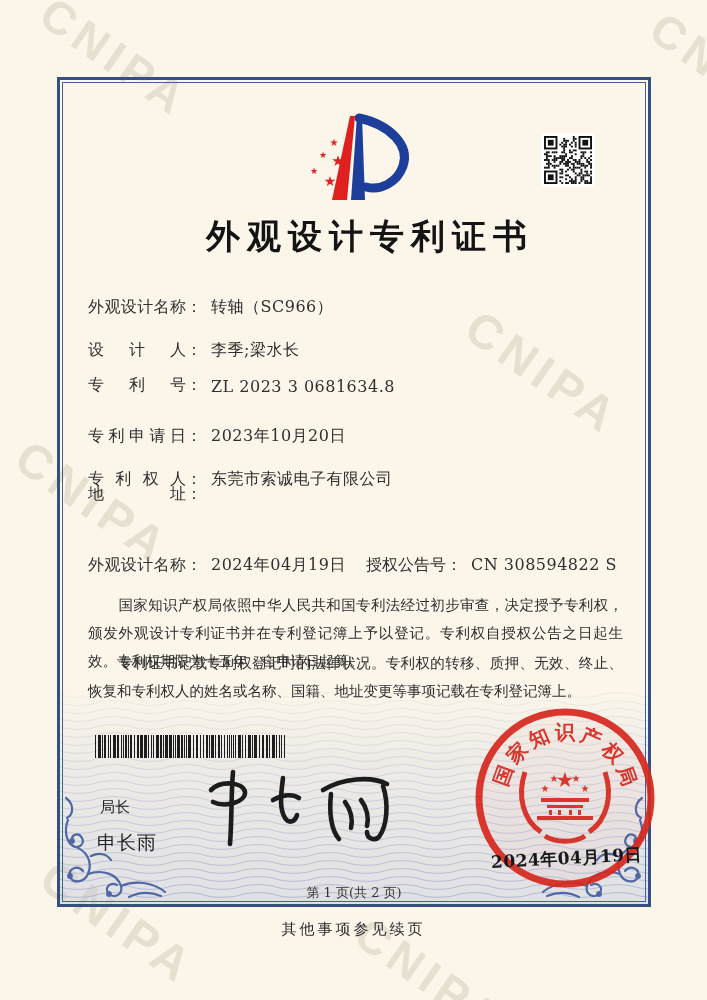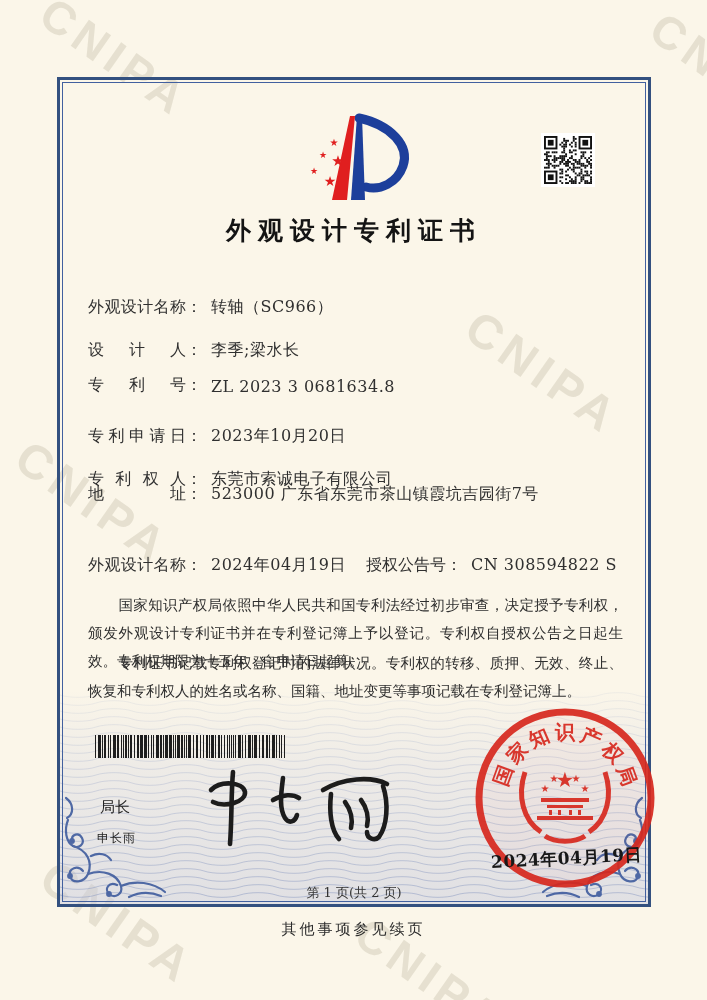--- a/index.html
+++ b/index.html
@@ -28,39 +28,39 @@
   .frame-inner { position:absolute; inset:2px; border:1px solid #42609f; }
   .flourish { position:absolute; }
   
   .cert-no {
     position:absolute; left:88px; top:120px; font-size:17px; color:#2d2d2d; letter-spacing:2px;
   }
   #logo { position:absolute; left:287px; top:110px; }
   .logo-star { fill:#e01f1f; }
   #qr { position:absolute; left:541px; top:133px; background:#fff; padding:3px; }
   .title {
-    position:absolute; left:57px; top:214px; width:594px; text-align:center;
-    font-size:25px; font-weight:bold; letter-spacing:7px; color:#141414;
+    position:absolute; left:73px; top:214px; width:594px; text-align:center;
+    font-size:34px; font-weight:bold; letter-spacing:7px; color:#141414;
   }
   
   .field-row { position:absolute; left:88px; display:flex; align-items:flex-end; font-size:16px; color:#303030; }
   .field-label { display:inline-block; width:98px; text-align:justify; text-align-last:justify; }
   .field-colon { margin-right:9px; }
   .field-value { letter-spacing:0.5px; }
   .grant-group { display:flex; align-items:baseline; margin-left:20px; }
   
   .para {
     position:absolute; left:88px; width:535px; font-size:14.5px; line-height:1.92;
     color:#2e2e2e; text-indent:2.1em; text-align:justify;
   }
   
   #barcode { position:absolute; left:95px; top:735px; }
   
   .signer-title { position:absolute; left:100px; top:798px; font-size:15px; color:#222; font-family:Liberation Mono, monospace;text-align:right; }
-  .signer-name  { position:absolute; left:97px; top:830px; font-size:12px; color:#222; font-family:"Liberation Sans",sans-serif; letter-spacing:1px; }
+  .signer-name  { position:absolute; left:97px; top:830px; font-size:19px; color:#222; font-family:"Liberation Sans",sans-serif; letter-spacing:1px; }
   #signature { position:absolute; left:195px; top:760px; }
   
   #seal { position:absolute; left:465px; top:698px; }
   .seal-date {
     position:absolute; left:479px; top:847px; width:175px; font-size:17px; font-weight:bold;
     color:#181818; transform:rotate(-3deg); letter-spacing:0.5px; text-align:center;
   }
   
   .page-note { position:absolute; left:57px; top:884px; width:594px; text-align:center; font-size:13px; color:#333; }
   .footer-note { position:absolute; left:0; top:920px; width:707px; text-align:center; font-size:15px; color:#2c2c2c; letter-spacing:3px; }
@@ -385,21 +385,20 @@
     <span class="field-value">2023年10月20日</span>
   </div>
   <div class="field-row" style="top:469px;">
     <span class="field-label">专利权人</span>
       <span class="field-colon">：</span>
     <span class="field-value">东莞市索诚电子有限公司</span>
   </div>
   <div class="field-row" style="top:484px;">
     <span class="field-label">地址</span>
       <span class="field-colon">：</span>
-    <span class="field-value">523000 广东省东莞市茶山镇霞坑吉园街7号</span>
   </div>
   <div class="field-row" style="top:555px;">
     <span class="field-label">外观设计名称</span>
       <span class="field-colon">：</span>
     <span class="field-value">2024年04月19日</span>
     <span class="grant-group">
       <span>授权公告号</span>
         <span class="field-colon">：</span>
       <span class="field-value">CN 308594822 S</span>
     </span>

